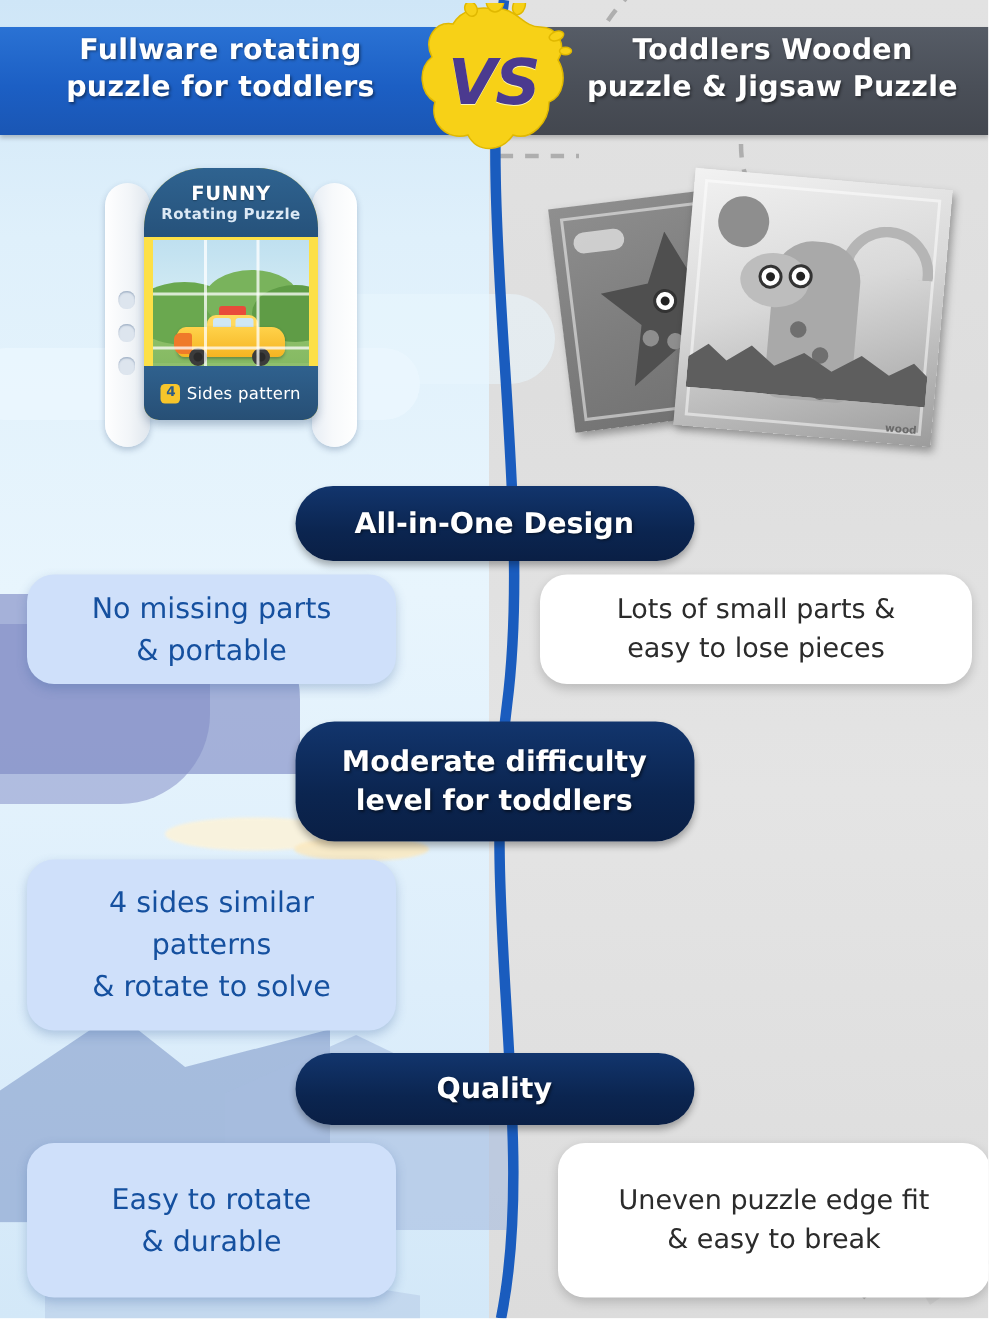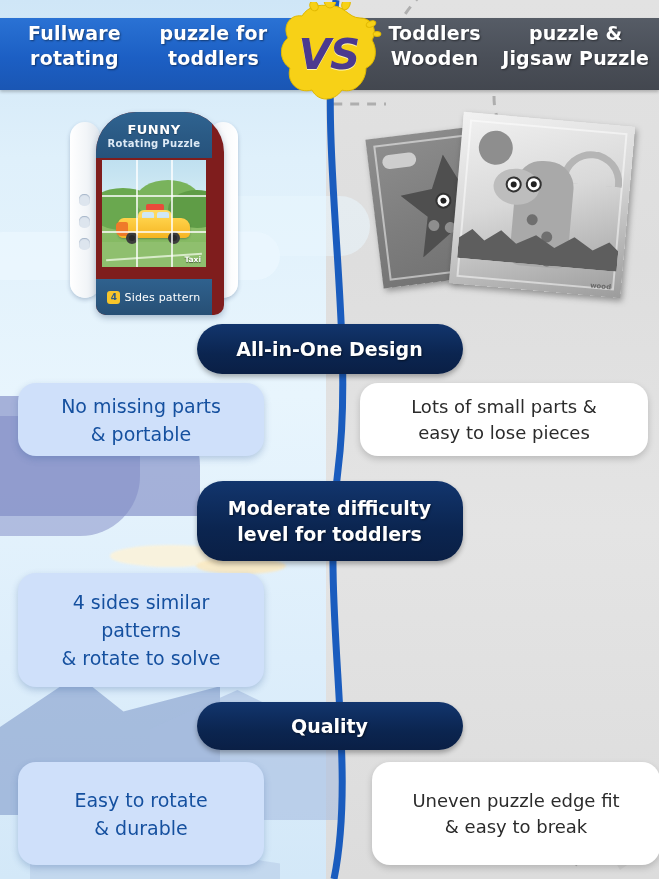--- a/index.html
+++ b/index.html
@@ -39,44 +39,44 @@
   .divider{position:absolute;left:290px;top:0;width:90px;height:879px;}
 
   
   .header{position:absolute;left:0;top:18px;width:659px;height:72px;}
   .head-left{position:absolute;left:0;top:0;width:330px;height:72px;
     background:linear-gradient(180deg,#2a72d4 0%,#1c5fc4 55%,#1a56b4 100%);
     box-shadow:0 2px 3px rgba(0,0,0,.22);}
   .head-right{position:absolute;left:329px;top:0;width:330px;height:72px;
     background:linear-gradient(180deg,#565c66 0%,#4a4f58 55%,#43474f 100%);
     box-shadow:0 2px 3px rgba(0,0,0,.22);}
-  .head-txt{position:absolute;top:0;height:56px;display:flex;flex-direction:row;
+  .head-txt{position:absolute;top:0;height:56px;display:flex;flex-direction:column;
     align-items:center;justify-content:center;color:#fff;font-weight:bold;font-size:19px;
     line-height:25px;letter-spacing:.2px;text-shadow:1px 1px 2px rgba(0,0,0,.45);text-align:center;}
   .head-txt.l{left:8px;width:278px;}
   .head-txt.r{left:374px;width:282px;}
 
   .vs{position:absolute;left:274px;top:2px;width:110px;height:104px;}
   .vs-label{position:absolute;left:274px;top:2px;width:110px;height:104px;
     display:flex;align-items:center;justify-content:center;
     font-size:42px;font-weight:bold;font-style:italic;color:#4b3a8f;
     letter-spacing:-1px;text-shadow:0 1px 0 #fff7b0;}
 
   
   .device{position:absolute;left:74px;top:112px;width:160px;height:195px;}
   .dev-handle{position:absolute;top:10px;width:30px;height:176px;border-radius:16px;
     background:linear-gradient(90deg,#ffffff 0%,#f2f5f8 55%,#dfe6ed 100%);
     box-shadow:0 2px 4px rgba(40,70,110,.28);}
   .dev-handle.left{left:-4px;}
   .dev-handle.right{left:134px;background:linear-gradient(90deg,#e7edf4 0%,#f7f9fb 45%,#ffffff 100%);}
   .dev-slot{position:absolute;left:9px;width:11px;height:12px;border-radius:5px;background:#dde5ee;
     box-shadow:inset 0 1px 1px rgba(60,90,130,.35);}
-  .dev-body{position:absolute;left:22px;top:0;width:116px;height:203px;
-    border-radius:40px 40px 10px 10px;background:#7f1d1d;
-    box-shadow:0 3px 6px rgba(30,60,100,.3);overflow:hidden;padding-left:12px;}
+  .dev-body{position:absolute;left:22px;top:0;width:116px;height:168px;
+    border-radius:40px 40px 10px 10px;background:#fde047;
+    box-shadow:0 3px 6px rgba(30,60,100,.3);overflow:hidden;}
   .dev-top{position:absolute;left:0;top:0;width:116px;height:46px;
     background:linear-gradient(180deg,#2f6390 0%,#26527b 100%);
     display:flex;flex-direction:column;align-items:center;justify-content:center;}
   .dev-brand{color:#fff;font-size:13px;font-weight:bold;letter-spacing:.5px;
     text-shadow:0 1px 1px rgba(0,0,0,.3);}
   .dev-sub{color:#dce9f5;font-size:10px;font-weight:bold;letter-spacing:.3px;margin-top:1px;}
   .dev-screen{position:absolute;left:6px;top:48px;width:104px;height:107px;overflow:hidden;
     background:linear-gradient(180deg,#bfe0f0 0%,#cfe9f3 30%,#8fc06a 55%,#7bb35c 100%);}
   .hill{position:absolute;border-radius:50%;}
   .hill.h1{left:-14px;top:28px;width:70px;height:42px;background:#6aa84f;}

